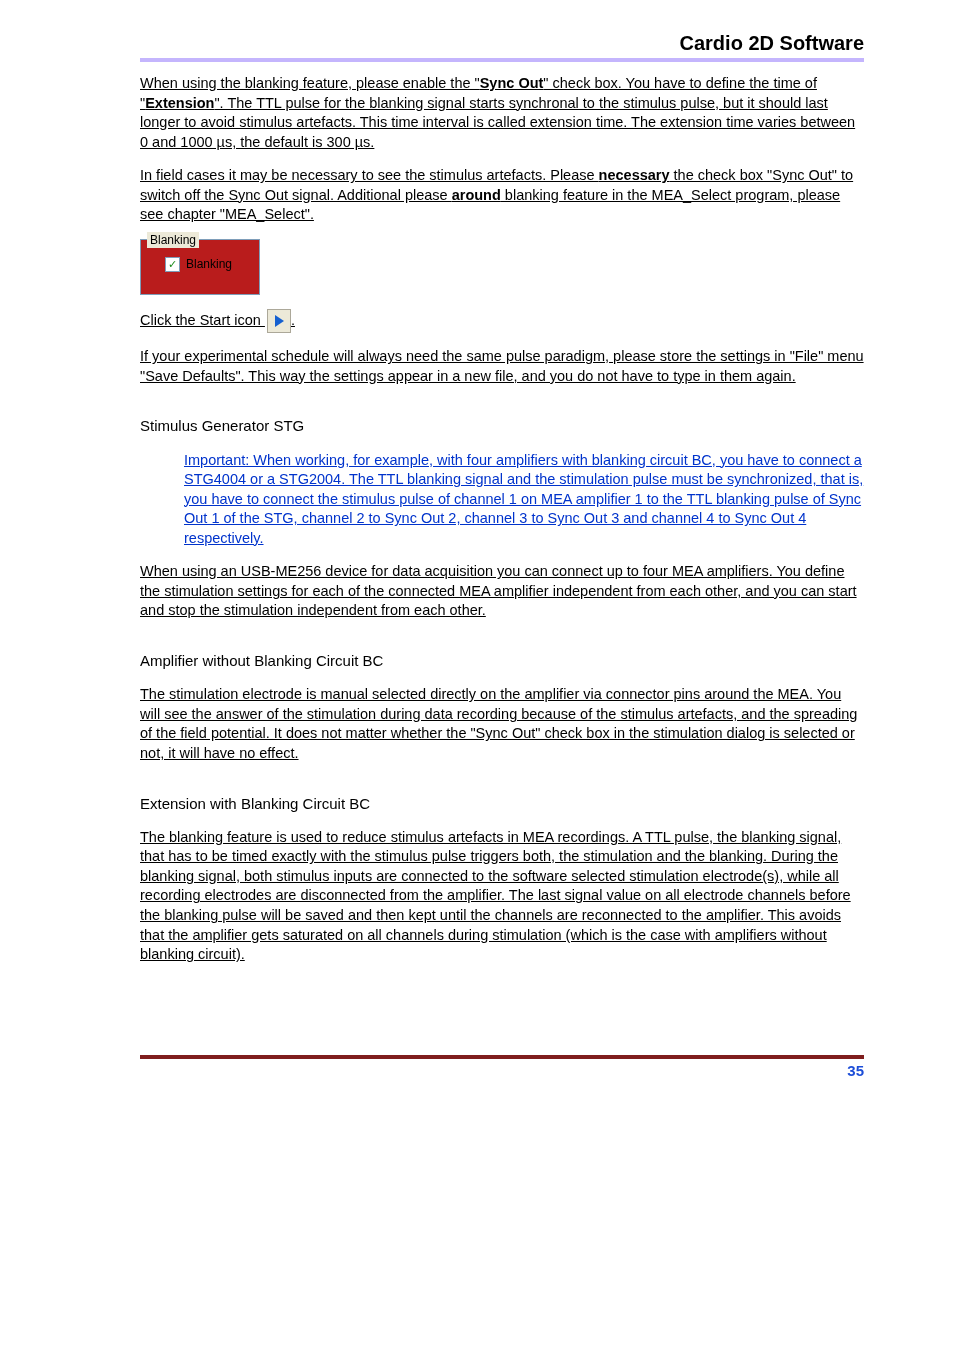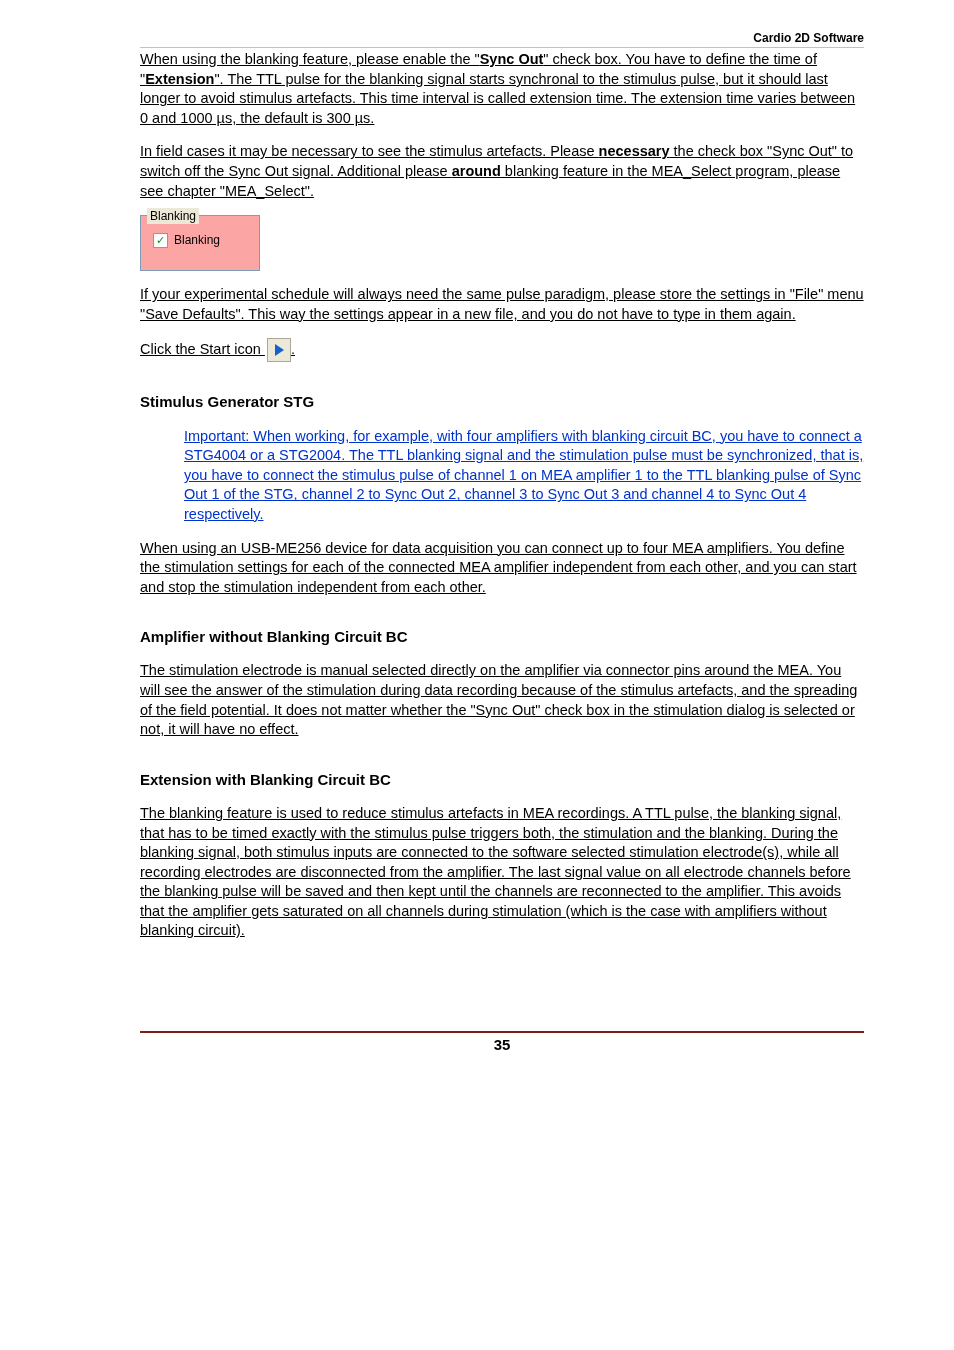--- a/index.html
+++ b/index.html
@@ -12,36 +12,36 @@
     line-height: 1.35;
   }
   .page {
     width: 954px;
     box-sizing: border-box;
     padding: 30px 90px 40px 140px;
   }
   .header-bar {
     text-align: right;
     font-weight: 700;
-    border-bottom: 1px solid #c4b5fd;
+    border-bottom: 4px solid #c4b5fd;
     padding-bottom: 1px;
-    margin-bottom: 2px;
-    font-size: 12px;
+    margin-bottom: 12px;
+    font-size: 20px;
   }
   p { margin: 0 0 14px 0; text-decoration: underline; }
   b { font-weight: 700; }
   .blanking-box {
     margin: 10px 0 14px 0;
     width: 120px;
   }
   .groupbox {
     border: 1px solid #7e9db9;
-    padding: 16px 10px 22px 12px;
+    padding: 16px 10px 22px 24px;
     position: relative;
-    background: #fca5a5;
+    background: #b91c1c;
     font-family: Tahoma, sans-serif;
     font-size: 12px;
     color: #000;
   }
   .groupbox-legend {
     position: absolute;
     top: -8px;
     left: 6px;
     background: #ece9d8;
     padding: 0 3px;
@@ -66,34 +66,34 @@
   .start-icon::after {
     content: "";
     position: absolute;
     left: 7px; top: 5px;
     width: 0; height: 0;
     border-top: 6px solid transparent;
     border-bottom: 6px solid transparent;
     border-left: 9px solid #1560d0;
   }
   .section-title {
-    font-weight: 700;
+    font-weight: 400;
     margin: 30px 0 14px 0;
     font-size: 15px;
   }
   .important {
     color: #0033cc;
     margin-left: 44px;
   }
   .footer {
-    border-top: 2px solid #7f1d1d;
+    border-top: 4px solid #7f1d1d;
     margin-top: 90px;
-    text-align: center;
+    text-align: right;
     font-weight: 700;
-    color: #000000;
+    color: #1d4ed8;
     font-size: 15px;
     padding-top: 2px;
   }
 </style>
 </head>
 <body>
 
 <div class="page">
   <div class="header-bar">Cardio 2D Software</div>
 
@@ -108,25 +108,25 @@
   <div class="blanking-box">
     <div class="groupbox">
       <span class="groupbox-legend">Blanking</span>
       <div class="chk-row">
         <span class="checkbox">✓</span>
         <span>Blanking</span>
       </div>
     </div>
   </div>
 
-  <p>If your experimental schedule will always need the same pulse paradigm, please store the settings in "File" menu "Save Defaults". This way the settings appear in a new file, and you do not have to type in them again.</p>
-
   <p>
     <span>Click the Start icon </span><span class="start-icon"></span><span>.</span>
   </p>
+
+  <p>If your experimental schedule will always need the same pulse paradigm, please store the settings in "File" menu "Save Defaults". This way the settings appear in a new file, and you do not have to type in them again.</p>
 
   <div class="section-title">Stimulus Generator STG</div>
   <p class="important">Important: When working, for example, with four amplifiers with blanking circuit BC, you have to connect a STG4004 or a STG2004. The TTL blanking signal and the stimulation pulse must be synchronized, that is, you have to connect the stimulus pulse of channel 1 on MEA amplifier 1 to the TTL blanking pulse of Sync Out 1 of the STG, channel 2 to Sync Out 2, channel 3 to Sync Out 3 and channel 4 to Sync Out 4 respectively.</p>
   <p>When using an USB-ME256 device for data acquisition you can connect up to four MEA amplifiers. You define the stimulation settings for each of the connected MEA amplifier independent from each other, and you can start and stop the stimulation independent from each other.</p>
 
   <div class="section-title">Amplifier without Blanking Circuit BC</div>
   <p>The stimulation electrode is manual selected directly on the amplifier via connector pins around the MEA. You will see the answer of the stimulation during data recording because of the stimulus artefacts, and the spreading of the field potential. It does not matter whether the "Sync Out" check box in the stimulation dialog is selected or not, it will have no effect.</p>
 
   <div class="section-title">Extension with Blanking Circuit BC</div>
   <p>The blanking feature is used to reduce stimulus artefacts in MEA recordings. A TTL pulse, the blanking signal, that has to be timed exactly with the stimulus pulse triggers both, the stimulation and the blanking. During the blanking signal, both stimulus inputs are connected to the software selected stimulation electrode(s), while all recording electrodes are disconnected from the amplifier. The last signal value on all electrode channels before the blanking pulse will be saved and then kept until the channels are reconnected to the amplifier. This avoids that the amplifier gets saturated on all channels during stimulation (which is the case with amplifiers without blanking circuit).</p>

